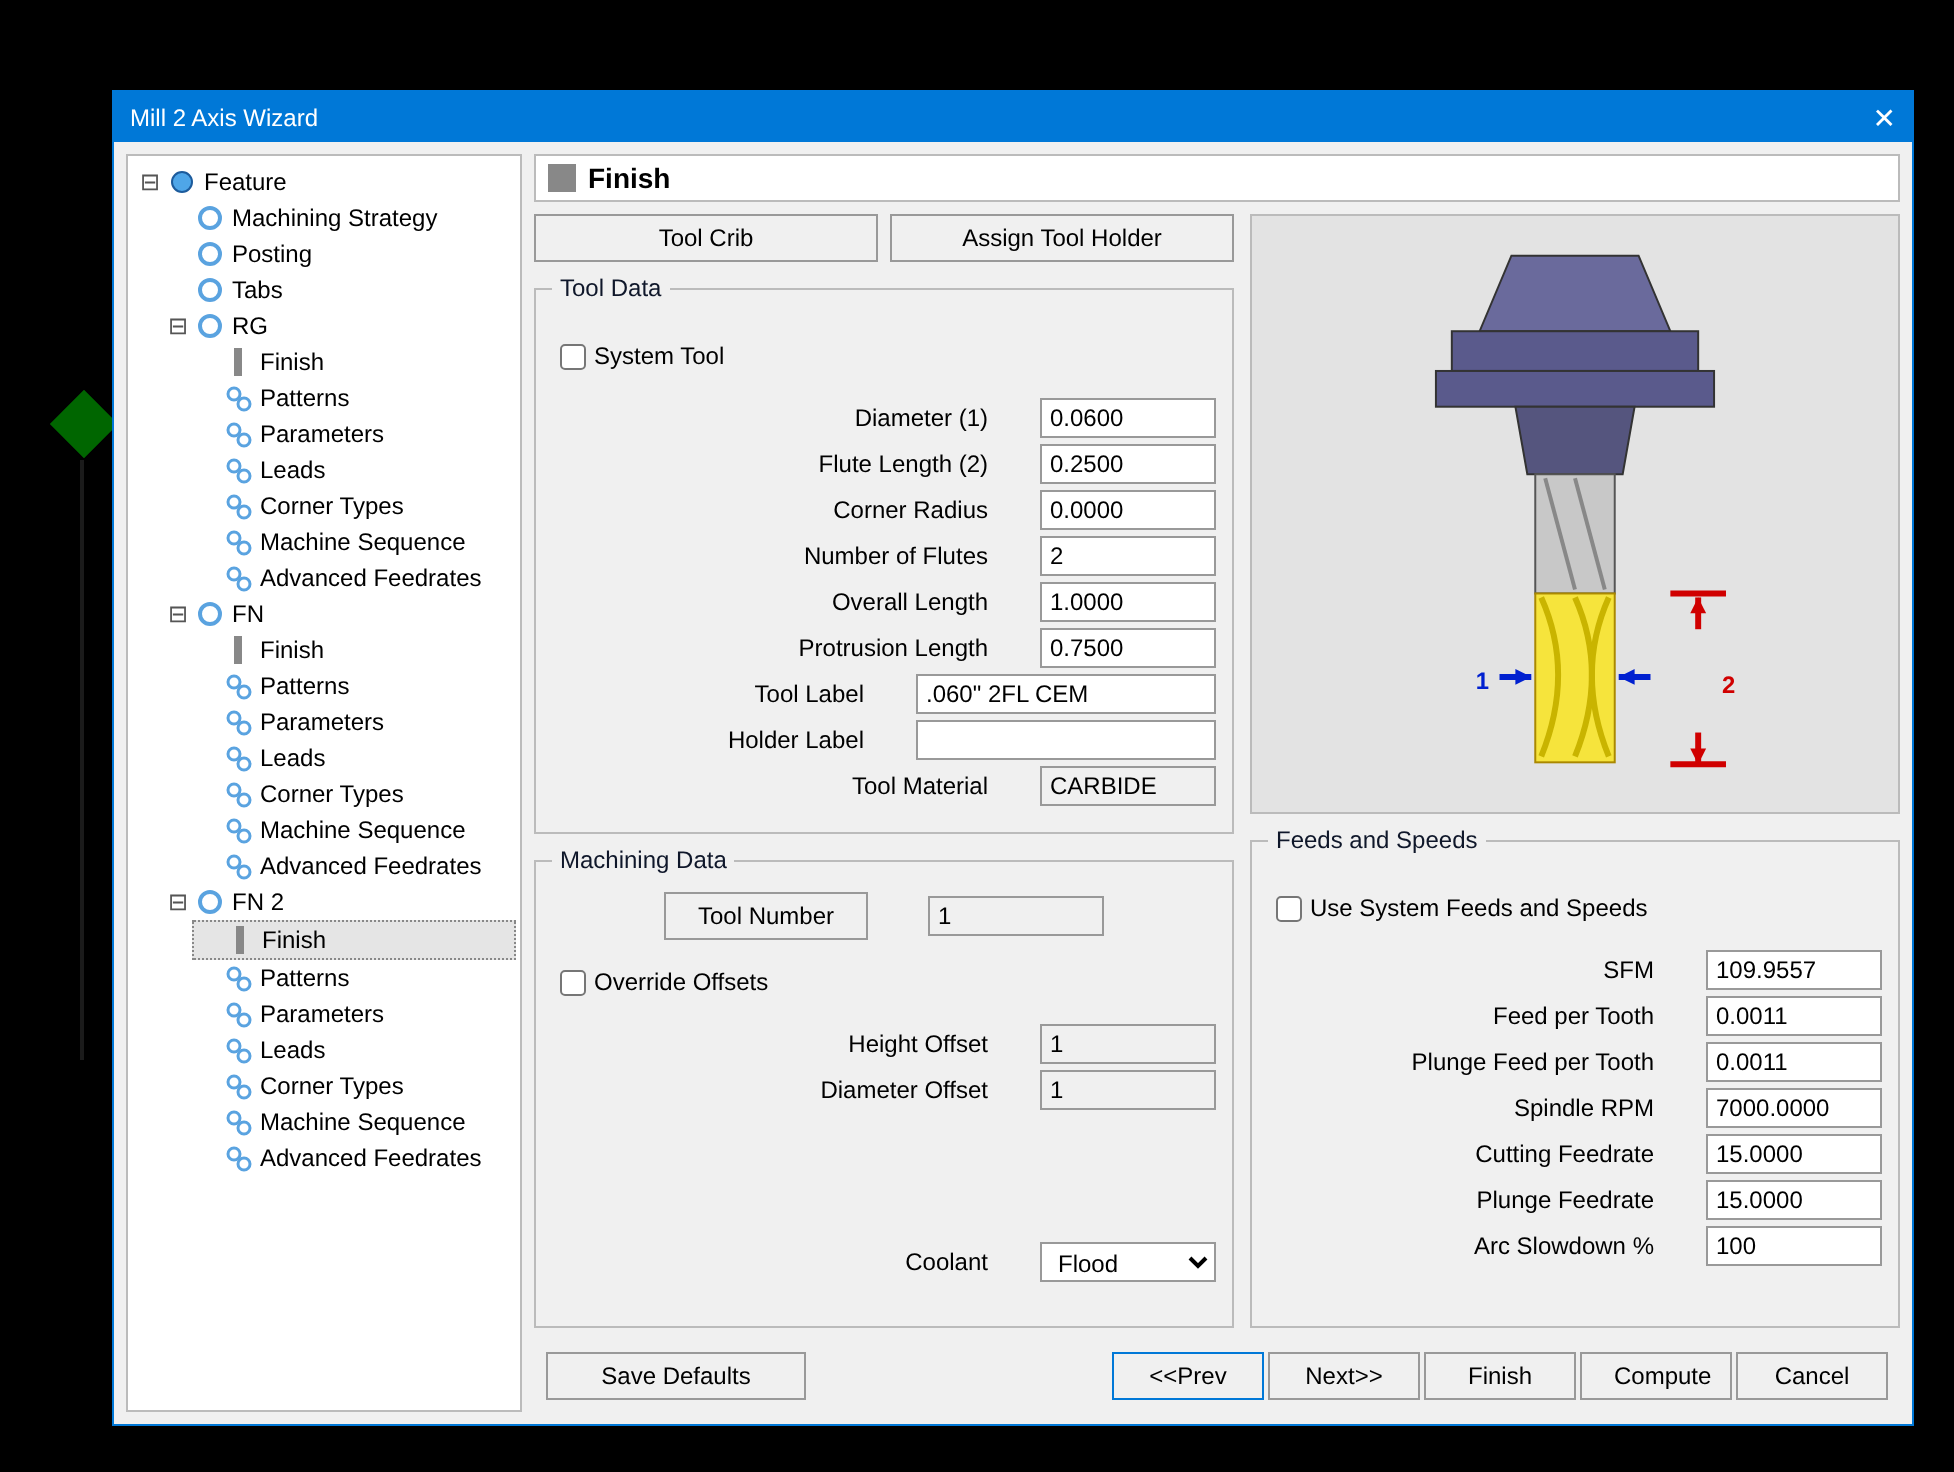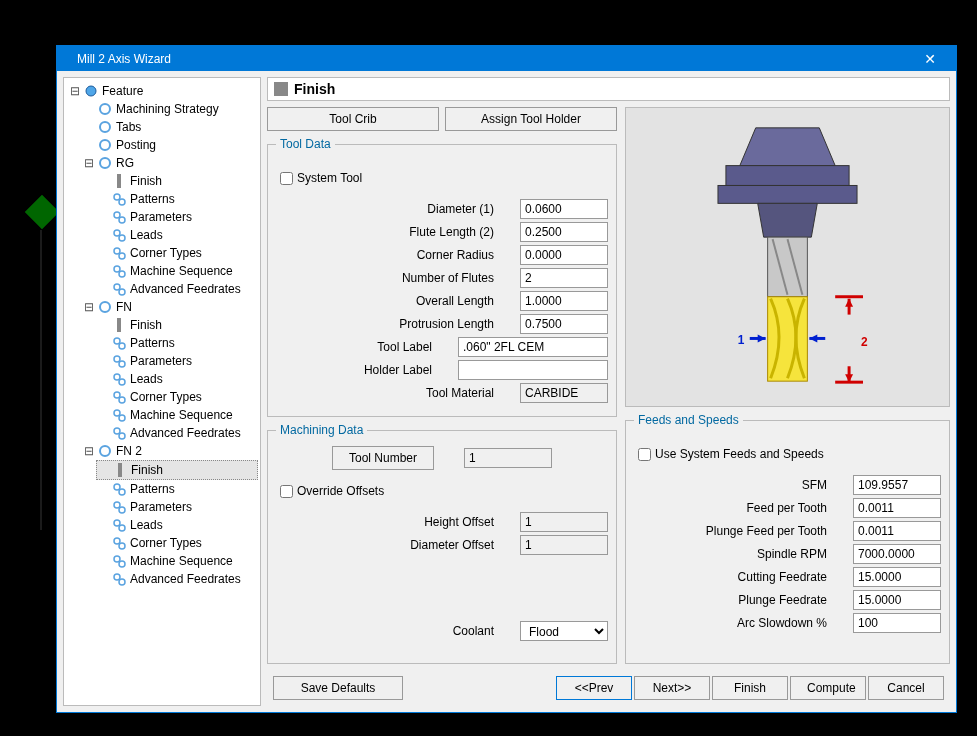--- a/index.html
+++ b/index.html
@@ -14,21 +14,21 @@
     width: 901px; height: 668px;
     background: #f0f0f0;
     border: 1px solid #0078d7;
     display: flex; flex-direction: column;
   }
   .titlebar {
     height: 25px;
     background: #0078d7;
     color: #fff;
     display: flex; align-items: center; justify-content: space-between;
-    padding: 0 20px;
+    padding: 0 8px;
     font-size: 12px;
   }
   .titlebar .close { cursor: pointer; font-size: 14px; }
   .dlg-body { flex: 1; display: flex; gap: 6px; padding: 6px; }
   .tree {
     width: 198px;
     background: #fff;
     border: 1px solid #bbb;
     padding: 4px 2px;
     overflow: auto;
@@ -60,21 +60,21 @@
     background: #f0f0f0;
     border: 1px solid #999;
     cursor: pointer;
   }
 
   fieldset {
     border: 1px solid #bbb;
     background: #f0f0f0;
     margin: 0; padding: 6px 8px 10px 8px;
   }
-  fieldset legend { padding: 0 4px; color: #0369a1; }
+  fieldset legend { padding: 0 4px; color: #0f172a; }
 
   .fld { display: flex; align-items: center; justify-content: flex-end; gap: 6px; margin: 3px 0; }
   .fld label { text-align: left; }
   .fld input[type=text], .fld select {
     width: 88px; height: 20px;
     padding: 2px 4px;
     border: 1px solid #999;
     background: #fff;
     margin-left: 20px;
   }
@@ -137,32 +137,32 @@
                 </span>
               </li>
             <li>
                 <span class="row">
                   <span class="toggle"></span>
                   <span class="icon">
                     <svg width="14" height="14">
                       <circle cx="7" cy="7" r="5" fill="none" stroke="#5aa3e0" stroke-width="2"></circle>
                     </svg>
                   </span>
-                  <span>Tabs</span>
+                  <span>Posting</span>
                 </span>
               </li>
             <li>
                 <span class="row">
                   <span class="toggle"></span>
                   <span class="icon">
                     <svg width="14" height="14">
                       <circle cx="7" cy="7" r="5" fill="none" stroke="#5aa3e0" stroke-width="2"></circle>
                     </svg>
                   </span>
-                  <span>Posting</span>
+                  <span>Tabs</span>
                 </span>
               </li>
 
             <li>
               <span class="row">
                   <span class="toggle">⊟</span>
                   <span class="icon">
                     <svg width="14" height="14">
                       <circle cx="7" cy="7" r="5" fill="none" stroke="#5aa3e0" stroke-width="2"></circle>
                     </svg>

